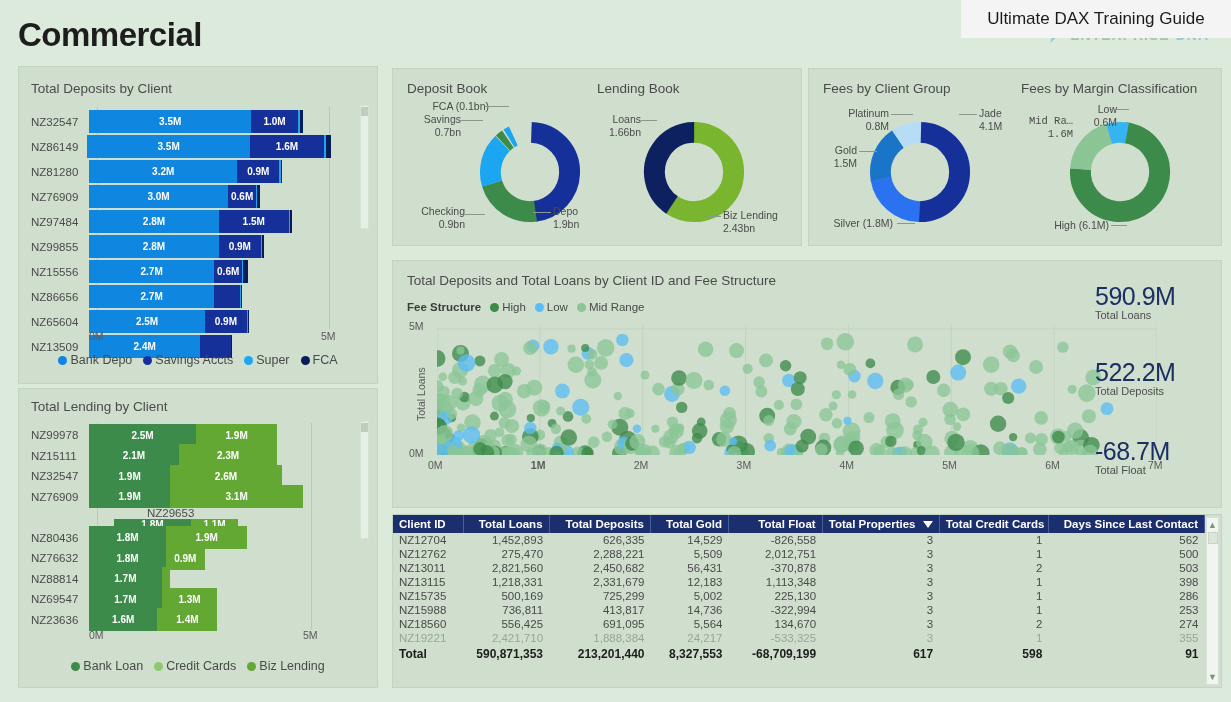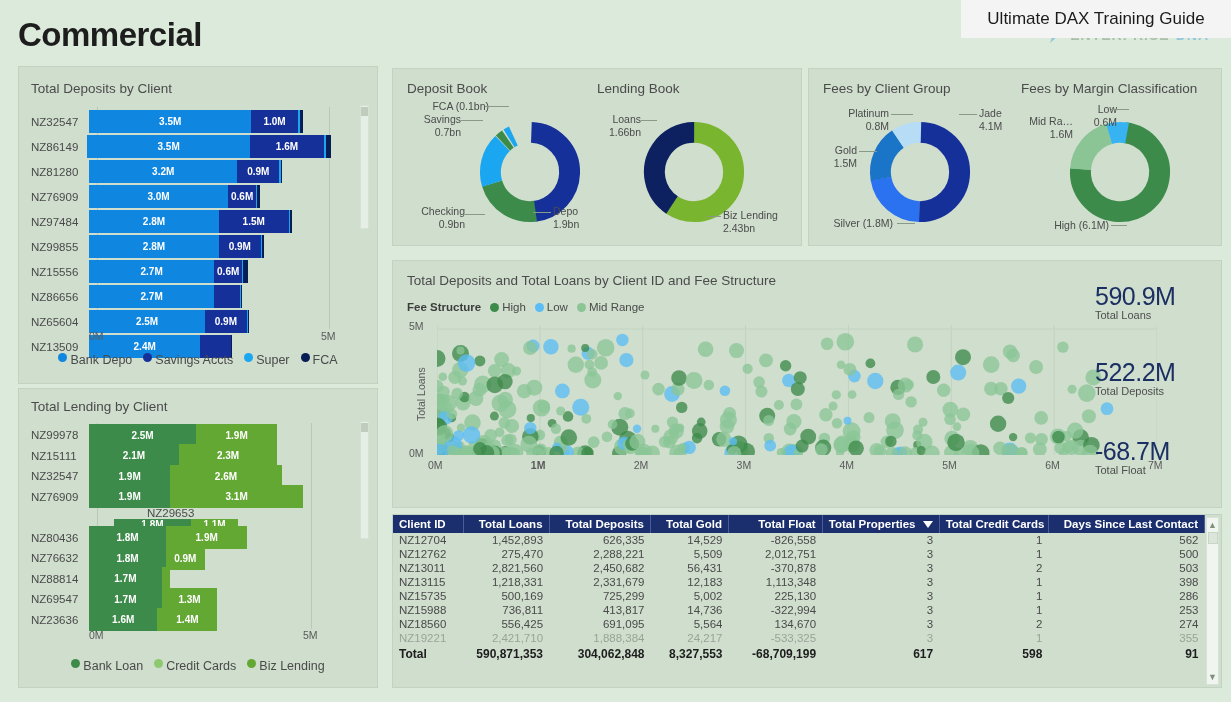--- a/index.html
+++ b/index.html
@@ -61,21 +61,21 @@
   }
   .axis-line {
     position: absolute; width: 1px; background: #b9c9b7;
   }
   .axis-lbl { position: absolute; font-size: 10.5px; color: #5a5a5a; }
 
   .legend {
     position: absolute; display: flex; gap: 11px; align-items: center;
     justify-content: center; width: 100%;
   }
-  .legend-item { display: flex; gap: 3px; font-size: 12.5px; color: #4a4a4a; }
+  .legend-item { display: flex; align-items: center; gap: 3px; font-size: 12.5px; color: #4a4a4a; }
   .dot { width: 9px; height: 9px; border-radius: 50%; display: inline-block; }
 
   .vscroll {
     position: absolute; width: 9px; background: #e6efe5;
     border: 1px solid #d6e2d4;
   }
   .vscroll .thumb {
     position: absolute; top: 1px; left: 0; width: 100%; height: 9px;
     background: #c0cdbe;
   }
@@ -448,21 +448,21 @@
       <div>Jade</div>
       <div>4.1M</div>
     </div>
     <div class="lead" style="left:150px; top:45px; width:18px;"></div>
 
     <svg width="110" height="110" style="position:absolute; left:256px; top:48px;" viewBox="0 0 100 100">
       <circle cx="50" cy="50" r="36" fill="none" stroke="#3d8b4a" stroke-width="19" stroke-dasharray="167.6 58.6" transform="rotate(-83 50 50)"></circle>
       <circle cx="50" cy="50" r="36" fill="none" stroke="#8bc596" stroke-width="19" stroke-dasharray="44.0 182.2" transform="rotate(184 50 50)"></circle>
       <circle cx="50" cy="50" r="36" fill="none" stroke="#38b3f2" stroke-width="19" stroke-dasharray="16.5 209.7" transform="rotate(254 50 50)"></circle>
     </svg>
-    <div class="callout l" style="left:212px; top:46px; width:52px;">
+    <div class="callout l" style="left:212px; top:46px; width:52px;font-family:Liberation Mono, monospace;">
       <div>Mid Ra…</div>
       <div>1.6M</div>
     </div>
     <div class="callout l" style="left:264px; top:34px; width:44px;">
       <div>Low</div>
       <div>0.6M</div>
     </div>
     <div class="lead" style="left:302px; top:40px; width:18px;"></div>
     <div class="callout l" style="left:218px; top:150px; width:82px;">
       <span>High (6.1M)</span>
@@ -977,21 +977,21 @@
               <td>-533,325</td>
               <td>3</td>
               <td>1</td>
               <td>355</td>
             </tr>
           </tbody>
         <tfoot>
           <tr id="tfoot-row">
               <td class="first">Total</td>
               <td>590,871,353</td>
-              <td>304,062,848</td>
+              <td>213,201,440</td>
               <td>8,327,553</td>
               <td>-68,709,199</td>
               <td>617</td>
               <td>598</td>
               <td>91</td>
             </tr>
         </tfoot>
       </table>
     </div>
     <div class="tbl-scroll" style="height:168px;">

